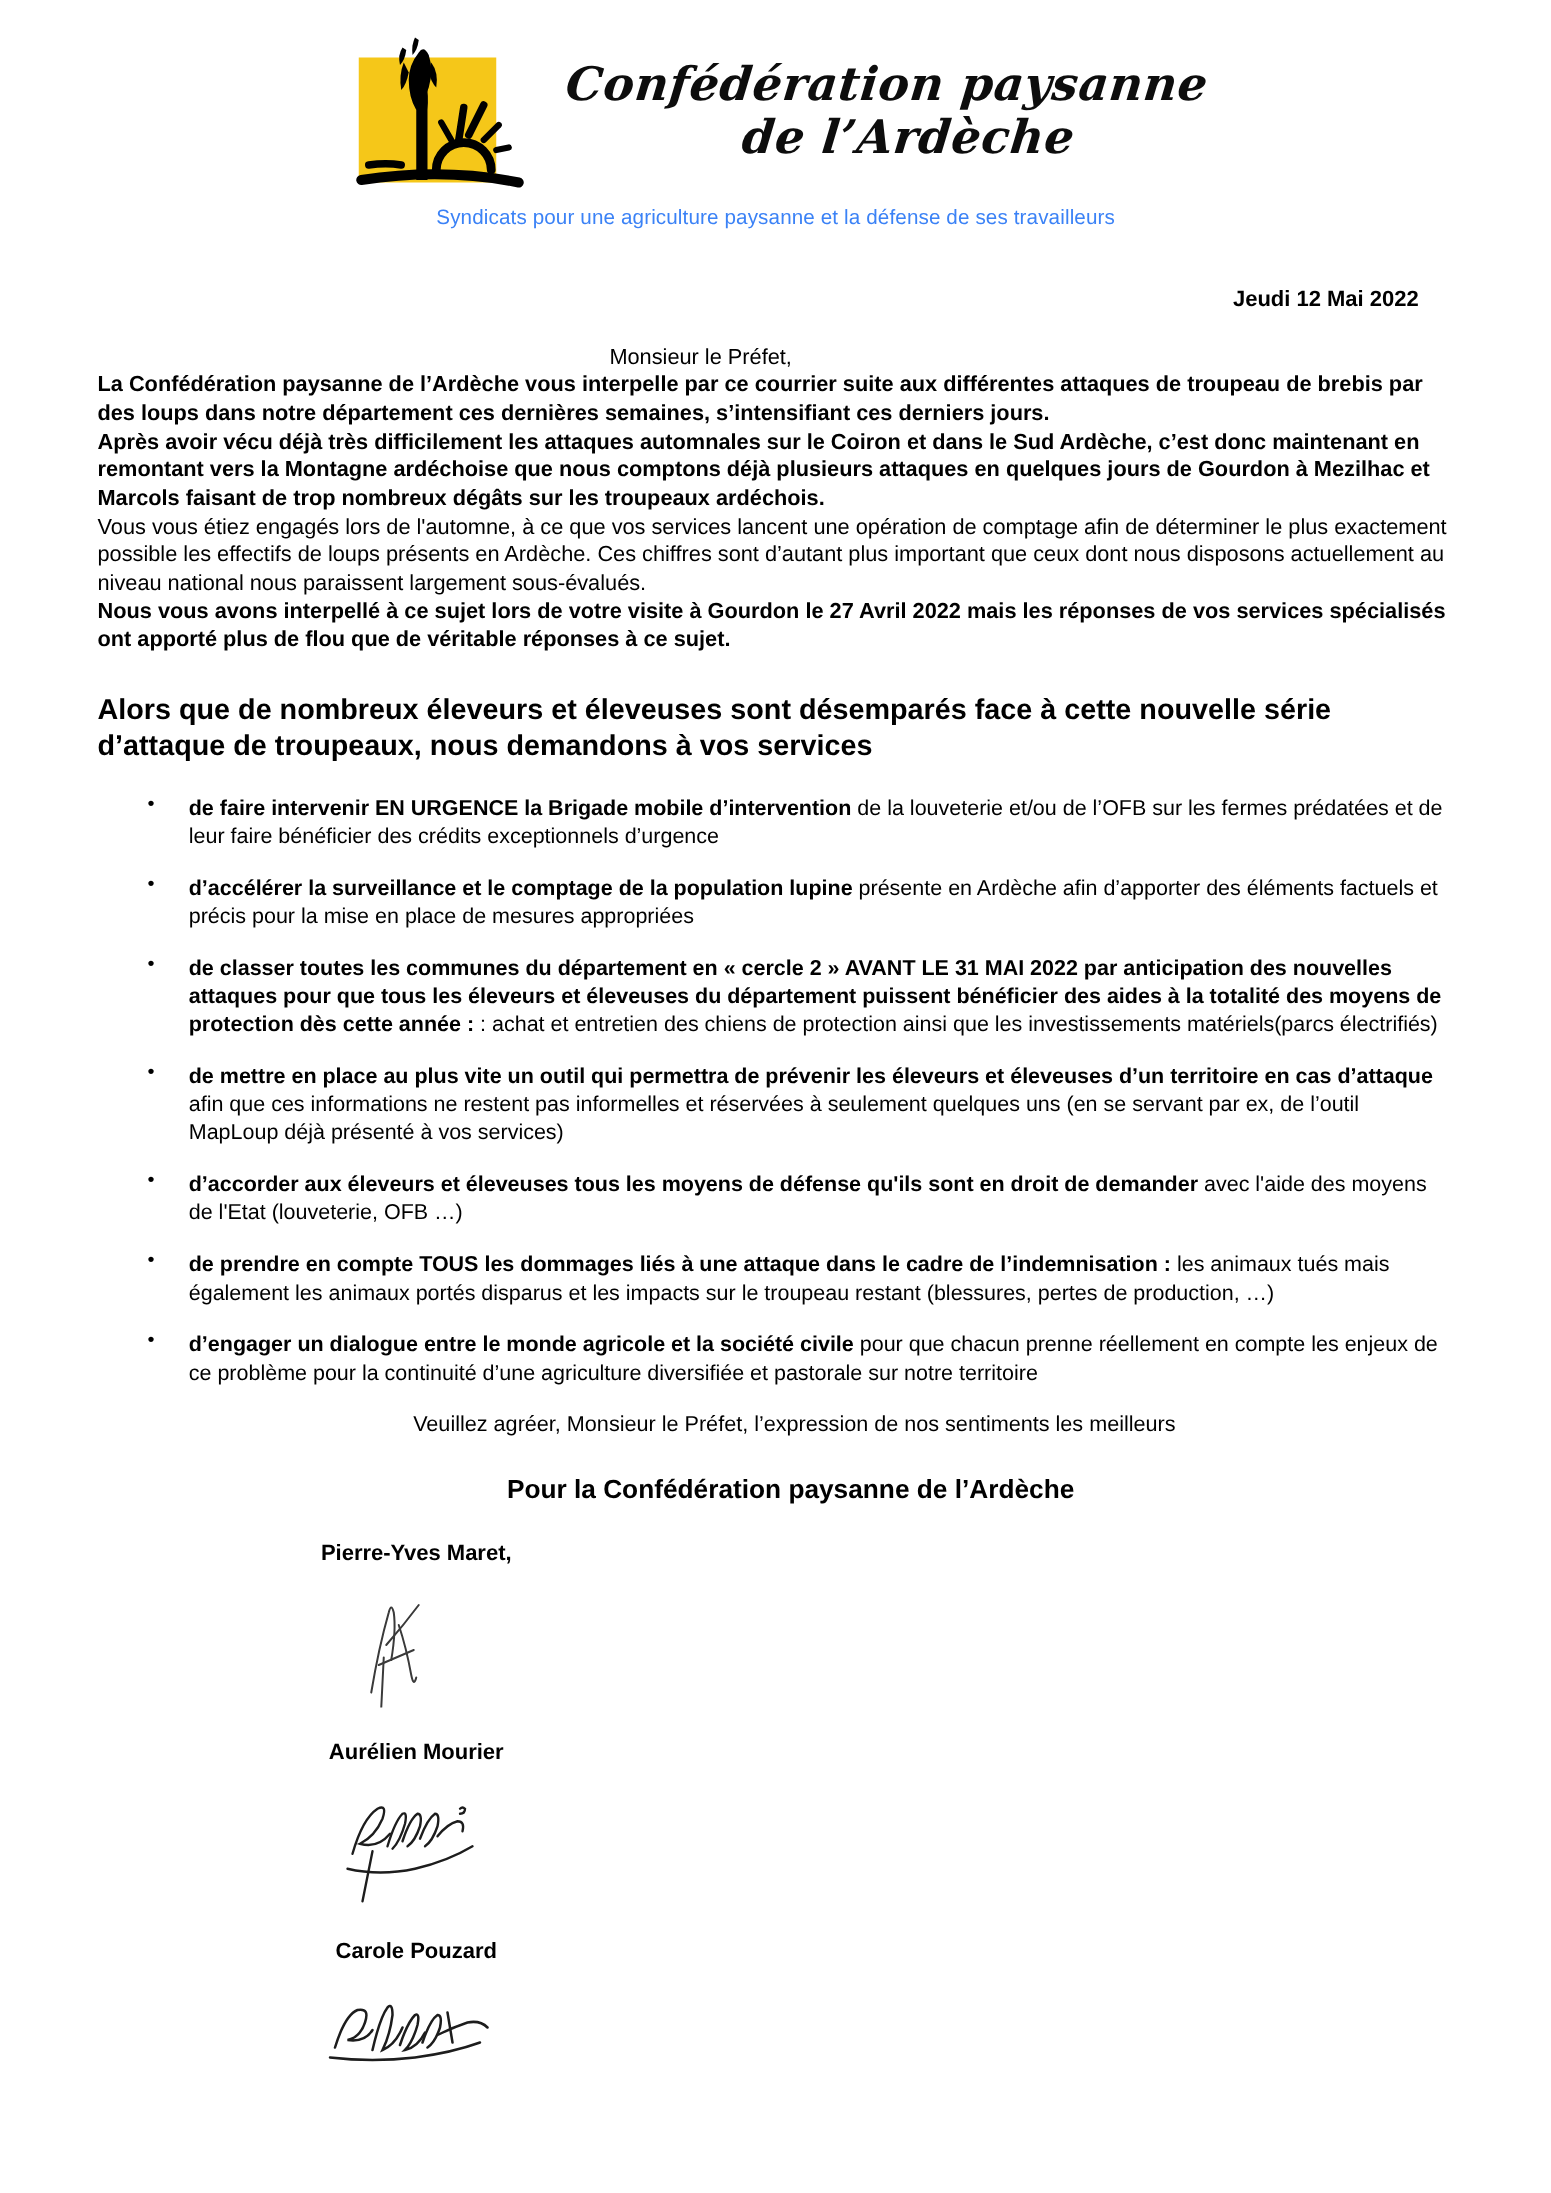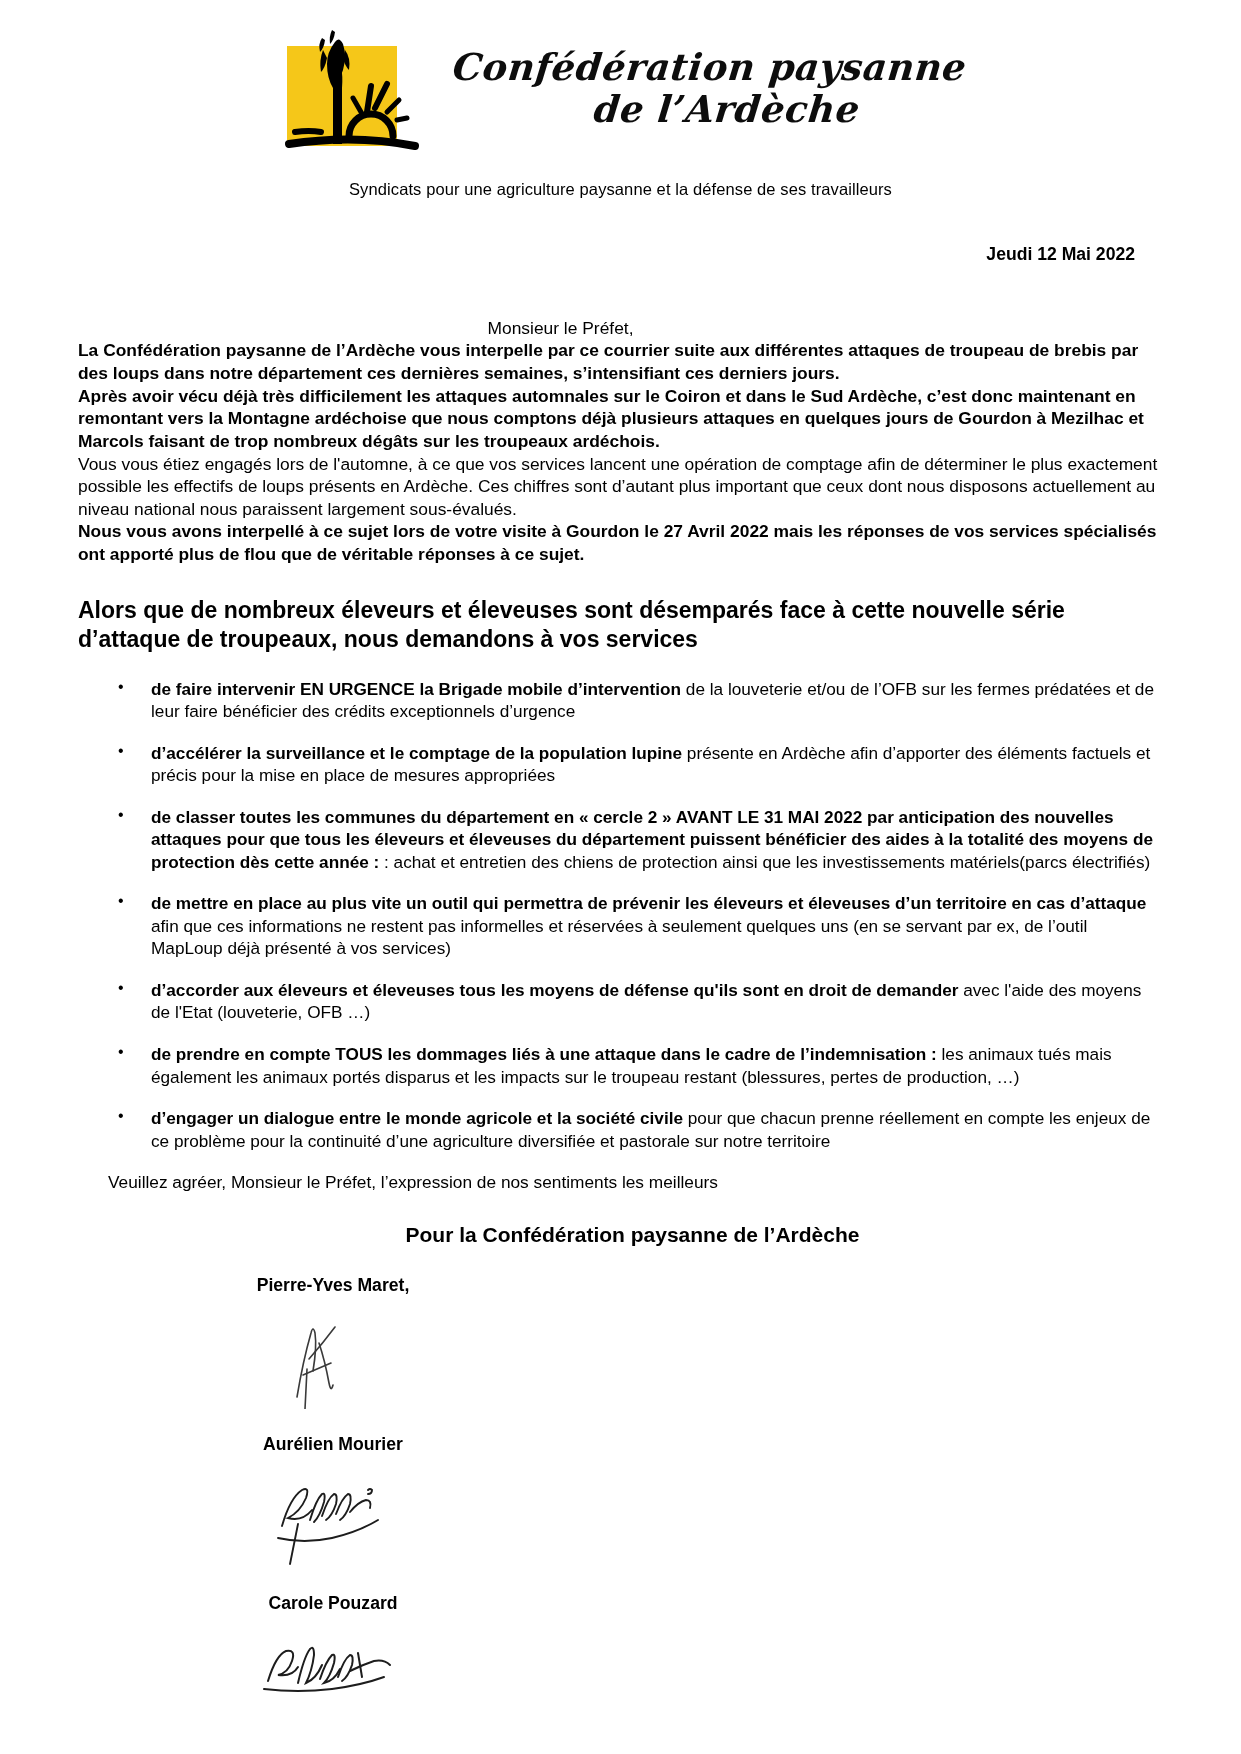--- a/index.html
+++ b/index.html
@@ -64,42 +64,42 @@
     line-height: 1.04;
     transform: skewX(-6deg);
   }
   .org-line2 {
     font-size: 37px;
     line-height: 1.25;
     transform: skewX(-6deg);
     padding-left: 34px;
   }
   .tagline {
-    margin-top: 26px;
+    margin-top: 11px;
     font-size: 16.5px;
-    color: #000000;
+    color: #3b82f6;
     letter-spacing: 0.1px;
     text-align: center;
   }
 
   
   .content {
     padding: 0 78px 0 78px;
     font-size: 17.4px;
     line-height: 1.3;
   }
   .date-line {
     margin-top: 44px;
     text-align: right;
     font-weight: 700;
     font-size: 17.6px;
     padding-right: 28px;
   }
   .salutation {
-    margin-top: 51px;
+    margin-top: 23px;
     text-align: center;
     font-size: 17.4px;
     padding-right: 120px;
   }
   p.para {
     margin: 0;
     text-align: left;
   }
   .para-bold { font-weight: 700; }
   .gap-lg { margin-top: 26px; }
@@ -133,21 +133,21 @@
   li b { font-weight: 700; }
 
   .closing-bold {
     margin-top: 22px;
     font-weight: 700;
     font-size: 20.2px;
     line-height: 1.3;
   }
   .veuillez {
     margin-top: 18px;
-    text-align: left;
+    text-align: center;
     font-size: 17.3px;
     padding-left: 30px;
   }
   .signoff {
     margin-top: 28px;
     text-align: center;
     font-weight: 700;
     font-size: 21px;
     line-height: 1.28;
     padding-left: 24px;

